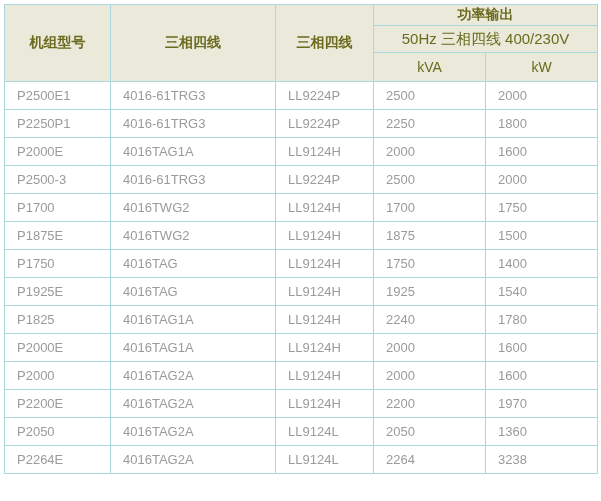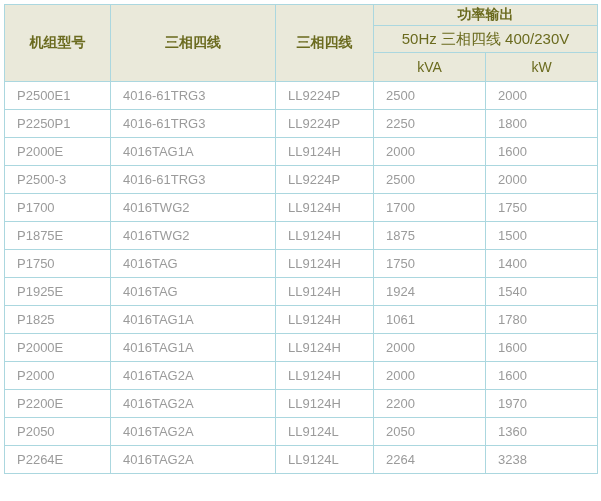--- a/index.html
+++ b/index.html
@@ -137,28 +137,28 @@
           <td>P1750</td>
           <td>4016TAG</td>
           <td>LL9124H</td>
           <td>1750</td>
           <td>1400</td>
         </tr>
         <tr>
           <td>P1925E</td>
           <td>4016TAG</td>
           <td>LL9124H</td>
-          <td>1924</td>
+          <td>1925</td>
           <td>1540</td>
         </tr>
         <tr>
           <td>P1825</td>
           <td>4016TAG1A</td>
           <td>LL9124H</td>
-          <td>1061</td>
+          <td>2240</td>
           <td>1780</td>
         </tr>
         <tr>
           <td>P2000E</td>
           <td>4016TAG1A</td>
           <td>LL9124H</td>
           <td>2000</td>
           <td>1600</td>
         </tr>
         <tr>

